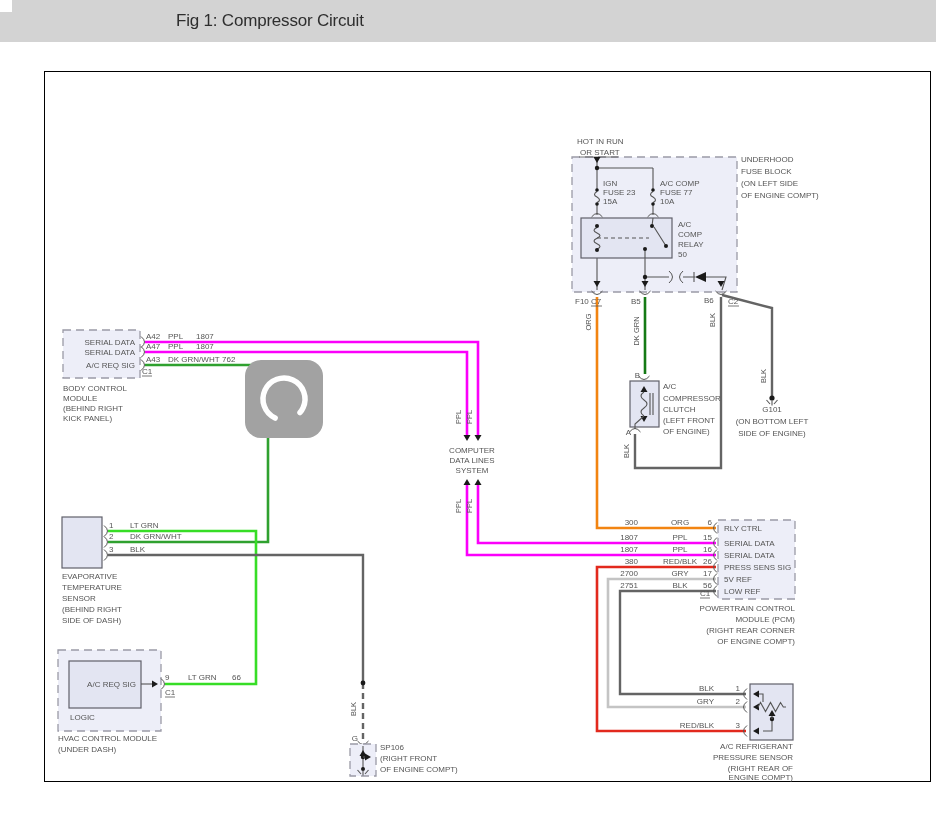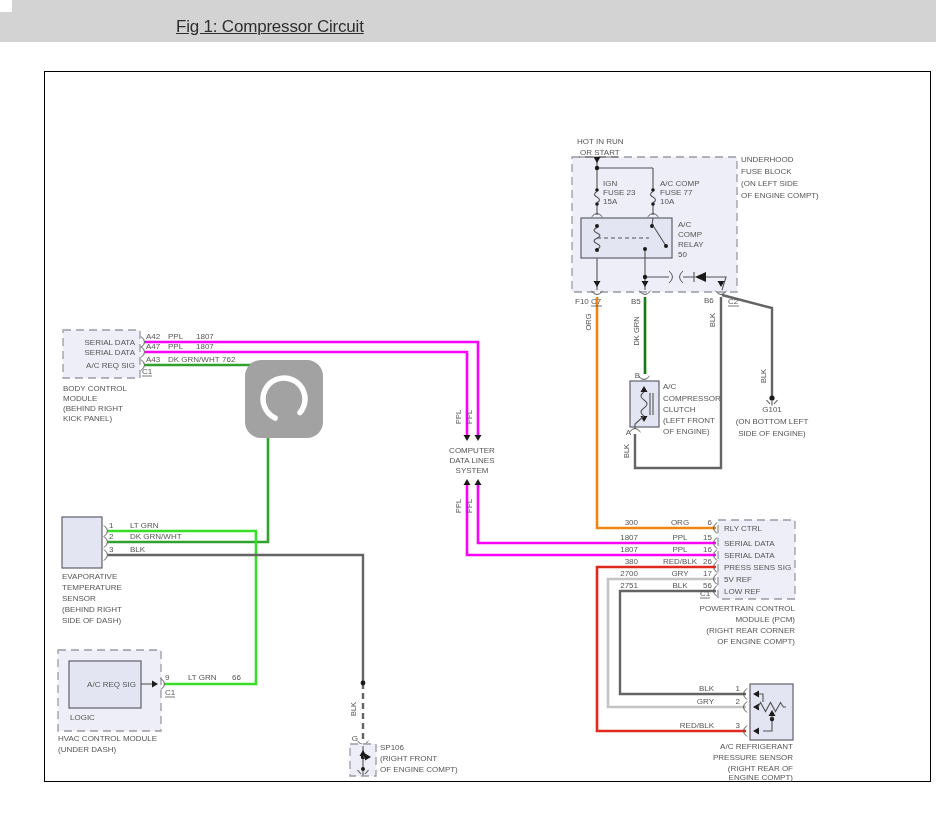--- a/index.html
+++ b/index.html
@@ -1,21 +1,21 @@
 <!DOCTYPE html>
 <html><head>
 <meta charset="utf-8">
 <style>
   html,body{margin:0;padding:0;background:#fff;}
   .page{position:relative;width:936px;height:814px;background:#fff;overflow:hidden;
         font-family:"Liberation Sans",sans-serif;}
   .header{position:absolute;left:0;top:0;width:936px;height:42px;background:#d3d3d3;}
   .header .corner{position:absolute;left:0;top:0;width:12px;height:12px;background:#fff;}
-  .header .title{position:absolute;left:176px;top:17px;font-size:17px;color:#2e2e2e;
-                 letter-spacing:-0.2px;text-decoration:underline;}
+  .header .title{position:absolute;left:176px;top:11px;font-size:17px;color:#2e2e2e;
+                 letter-spacing:-0.2px;}
   svg.diag{position:absolute;left:0;top:0;}
   svg text{font-family:"Liberation Sans",sans-serif;font-size:8px;fill:#555;}
   svg text.rot{font-size:7.5px;}
   .stub{fill:none;stroke:#555;stroke-width:1.1;}
   .hook{fill:none;stroke:#555;stroke-width:1;}
   .w{fill:none;stroke-width:2.6;stroke-linejoin:miter;}
   .wb{fill:none;stroke-width:2.4;stroke-linejoin:miter;}
   .modbox{fill:#edeef8;stroke:#9a9aa6;stroke-width:1.3;stroke-dasharray:8 5;}
   .inbox{fill:#e3e5f2;stroke:#60606a;stroke-width:1.2;}
   .dot{fill:#1a1a1a;}

